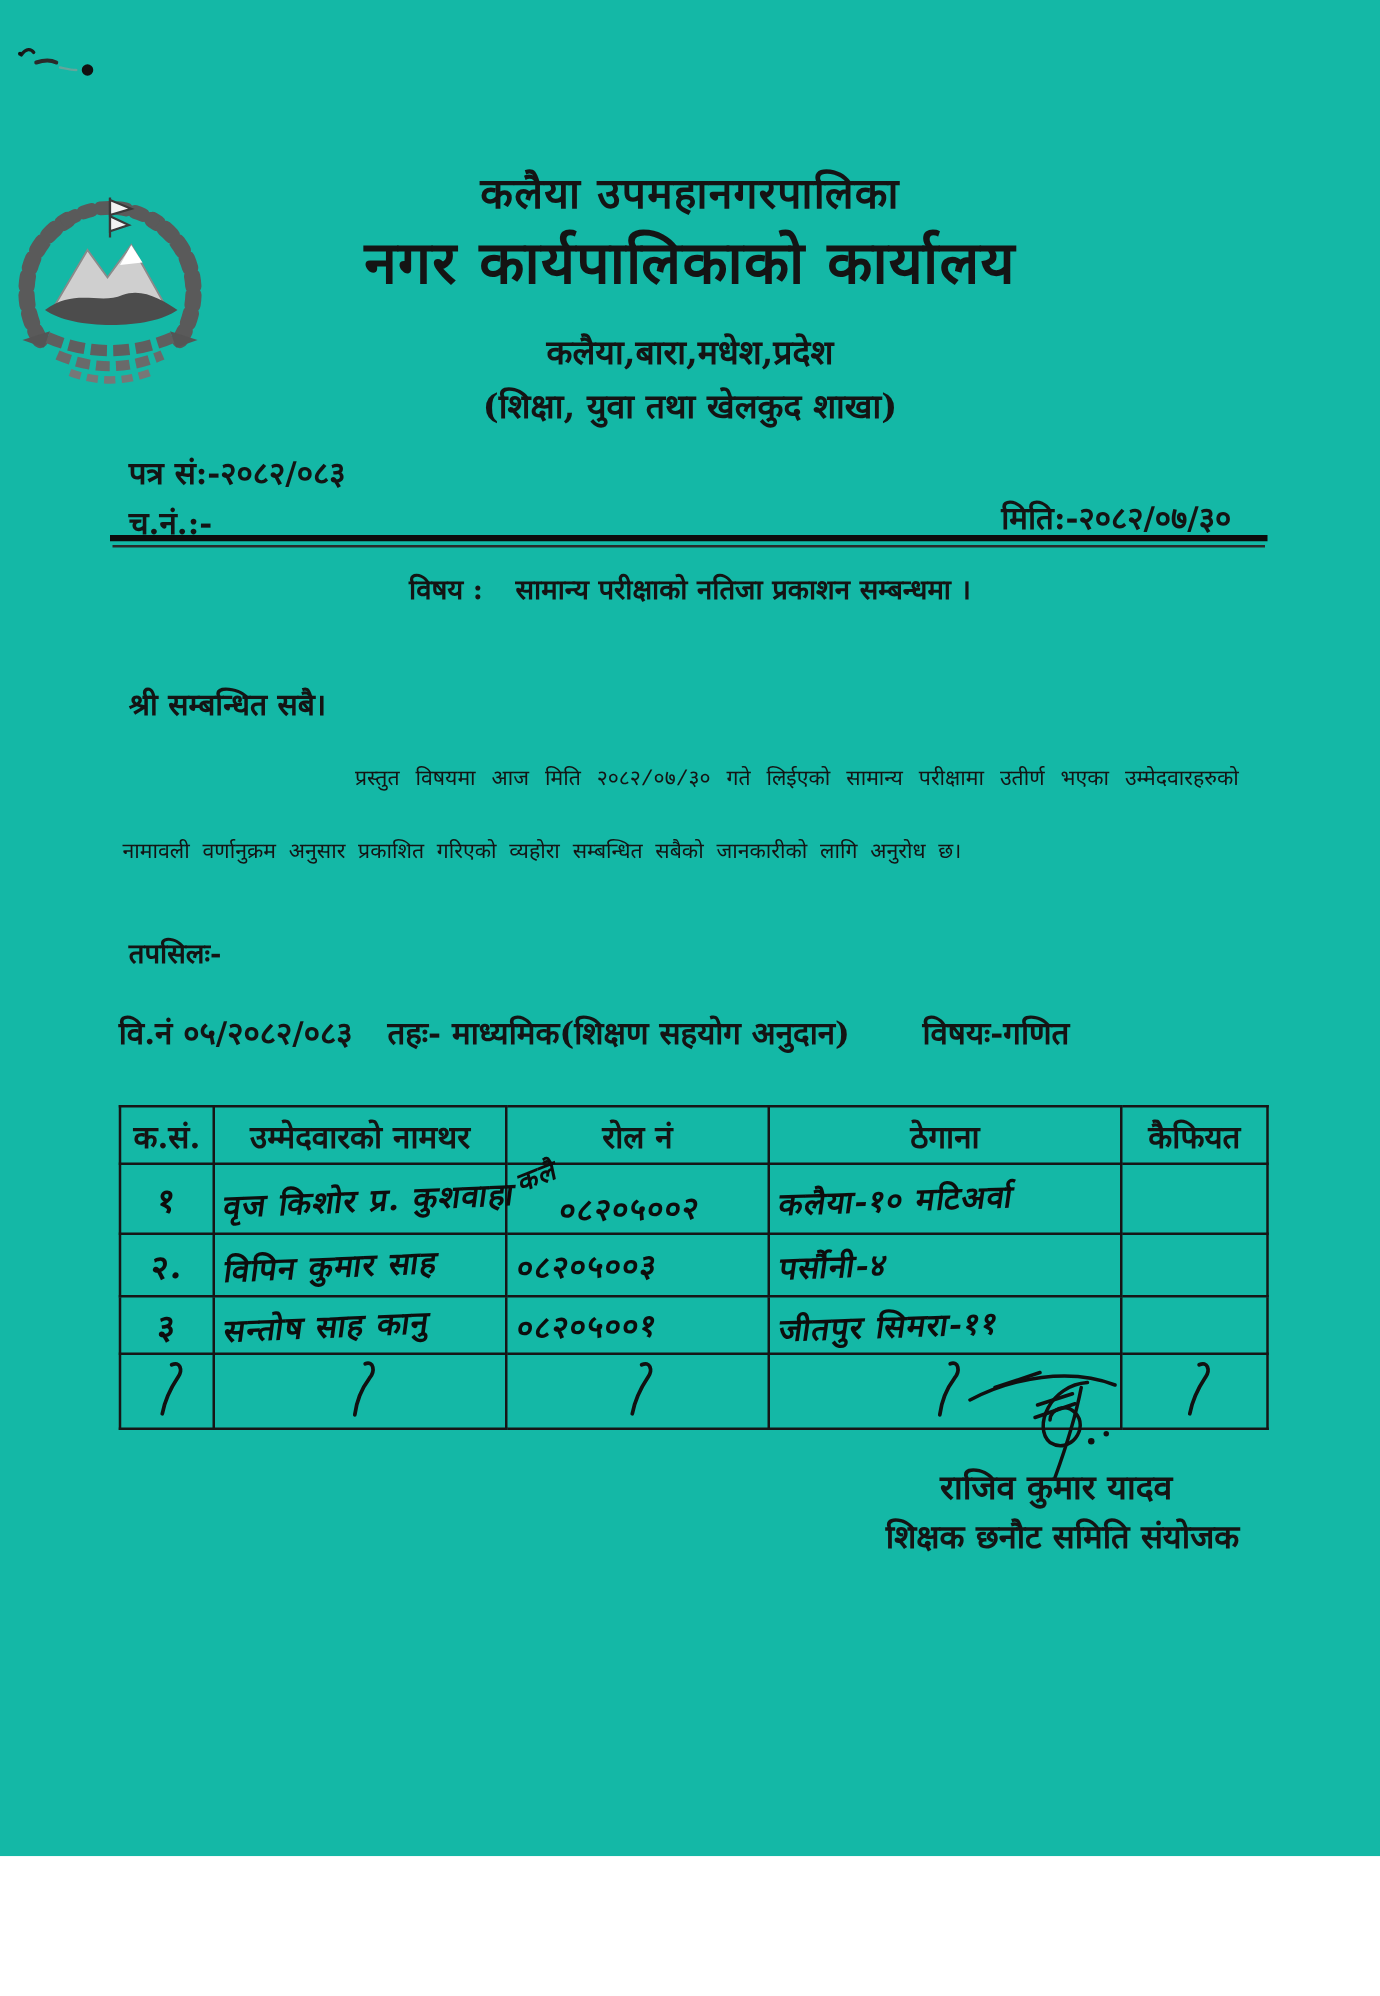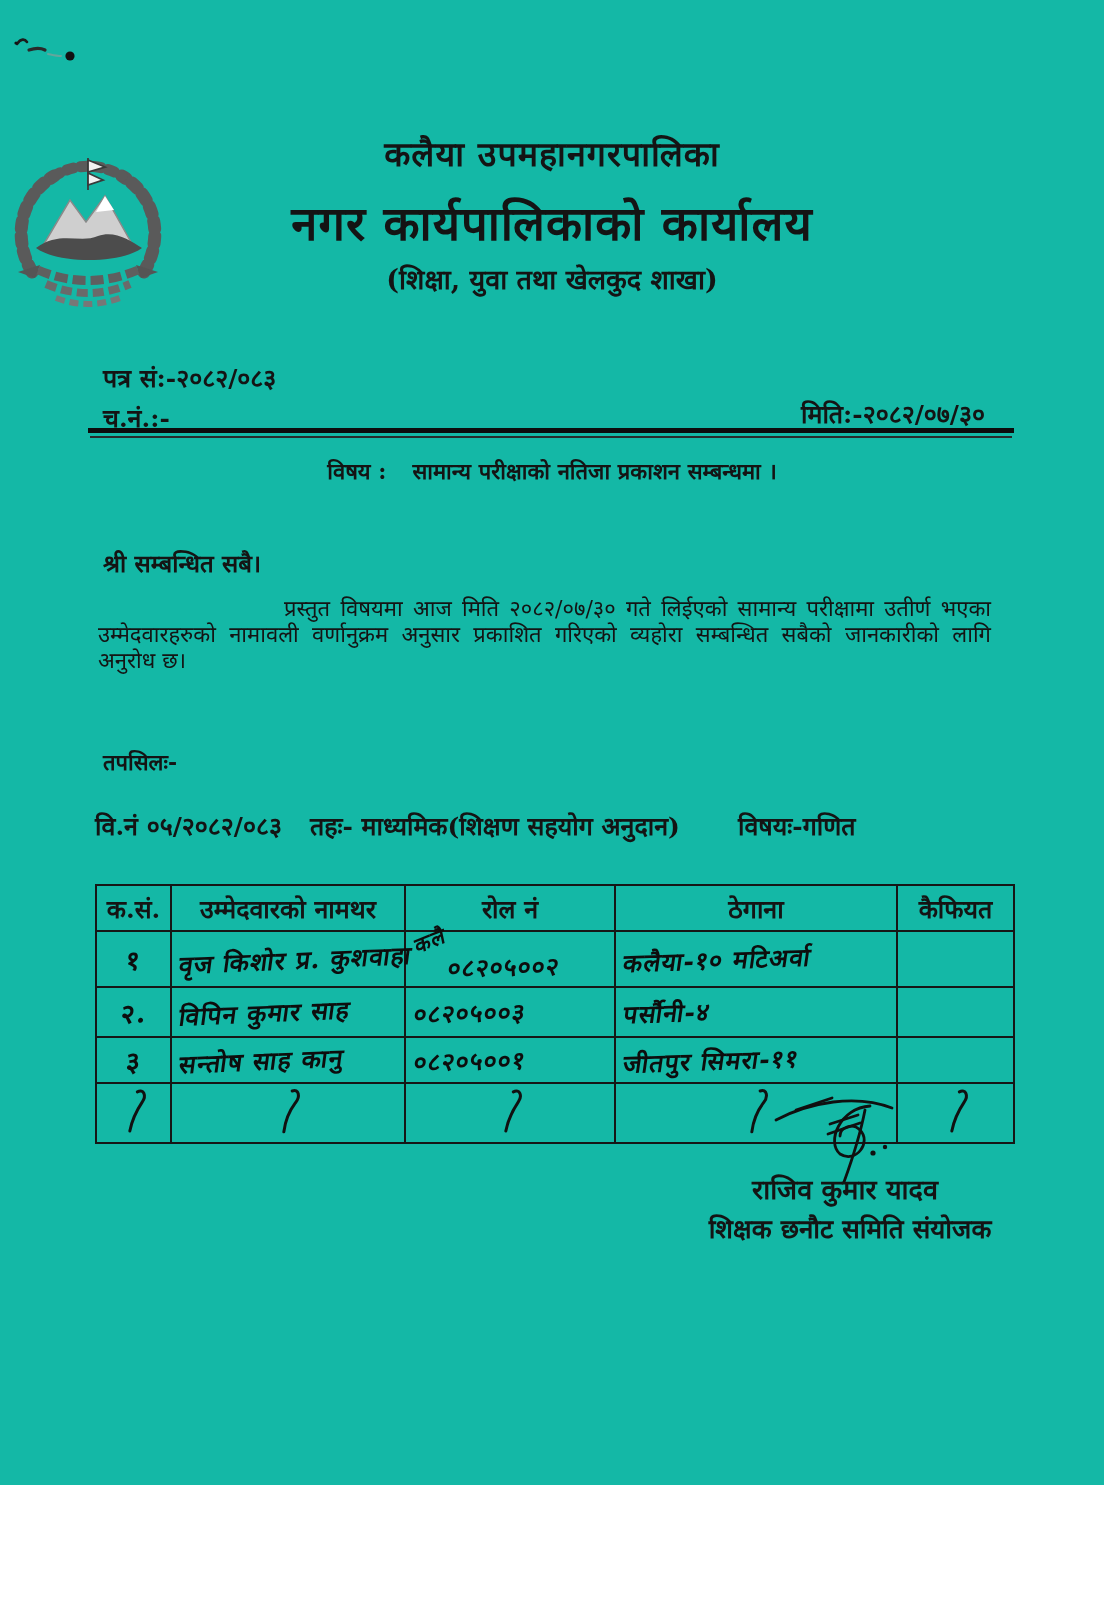--- a/index.html
+++ b/index.html
@@ -8,35 +8,35 @@
     width:1104px;height:1485px;
     background:#14b8a6;
     overflow:hidden;
     font-family:"DejaVu Serif","Liberation Serif",serif;
     color:#141414;
   }
   .abs{position:absolute;}
   
   .letterhead{left:0;top:130px;width:1104px;text-align:center;}
   .lh-muni{font-size:34px;font-weight:700;letter-spacing:1px;}
-  .lh-office{font-size:47px;font-weight:700;margin-top:14px;letter-spacing:1px;}
+  .lh-office{font-size:47px;font-weight:700;letter-spacing:1px;}
   .lh-addr{font-size:27px;font-weight:700;margin-top:22px;}
   .lh-branch{font-size:27px;font-weight:700;margin-top:6px;}
   
   .meta{font-size:25px;font-weight:600;}
   .rule{left:88px;top:428px;width:926px;height:5px;background:#0c0c0c;}
   .rule2{left:90px;top:436px;width:922px;height:2px;background:#2a2a2a;}
   .subject{left:0;top:455px;width:1104px;text-align:center;font-size:22px;font-weight:600;}
   .subject .gap{display:inline-block;width:26px;}
   
   .salutation{left:103px;top:546px;font-size:24px;font-weight:600;}
   .bodypara{
     left:98px;top:596px;width:893px;
-    font-size:22px;line-height:26px;font-weight:500;
-    text-align:justify;text-indent:186px;margin:0;
+    font-size:17px;line-height:58px;font-weight:500;
+    text-align:justify;text-indent:186px;margin:0;font-family:Liberation Mono, monospace;
   }
   .tapasil{left:103px;top:746px;font-size:22px;font-weight:600;}
   .advert{left:95px;top:808px;font-size:25px;font-weight:600;white-space:nowrap;}
   .advert .sp1{display:inline-block;width:28px;}
   .advert .sp2{display:inline-block;width:58px;}
   
   table.results{
     left:95px;top:884px;position:absolute;
     border-collapse:collapse;table-layout:fixed;width:918px;
   }
@@ -114,20 +114,21 @@
     <path d="M38,134 C66,146 94,146 122,134" stroke="#6a6a6a" stroke-width="8" fill="none" stroke-dasharray="11 5"></path>
     <path d="M48,148 C70,156 90,156 112,148" stroke="#777" stroke-width="6" fill="none" stroke-dasharray="9 5"></path>
 
     <path d="M10,122 l22,-7 -5,13 z" fill="#555"></path>
     <path d="M150,122 l-22,-7 5,13 z" fill="#555"></path>
   </svg>
 
   <div class="abs letterhead">
     <div class="lh-muni">कलैया उपमहानगरपालिका</div>
     <div class="lh-office">नगर कार्यपालिकाको कार्यालय</div>
+    <div class="lh-addr">कलैया,बारा,मधेश,प्रदेश</div>
     <div class="lh-branch">(शिक्षा, युवा तथा खेलकुद शाखा)</div>
   </div>
 
   <div class="abs meta" style="left:103px;top:360px;">पत्र सं:-२०८२/०८३</div>
   <div class="abs meta" style="left:103px;top:400px;">च.नं.:-</div>
   <div class="abs meta" style="right:119px;top:396px;">मिति:-२०८२/०७/३०</div>
 
   <div class="abs rule"></div>
   <div class="abs rule2"></div>
 

